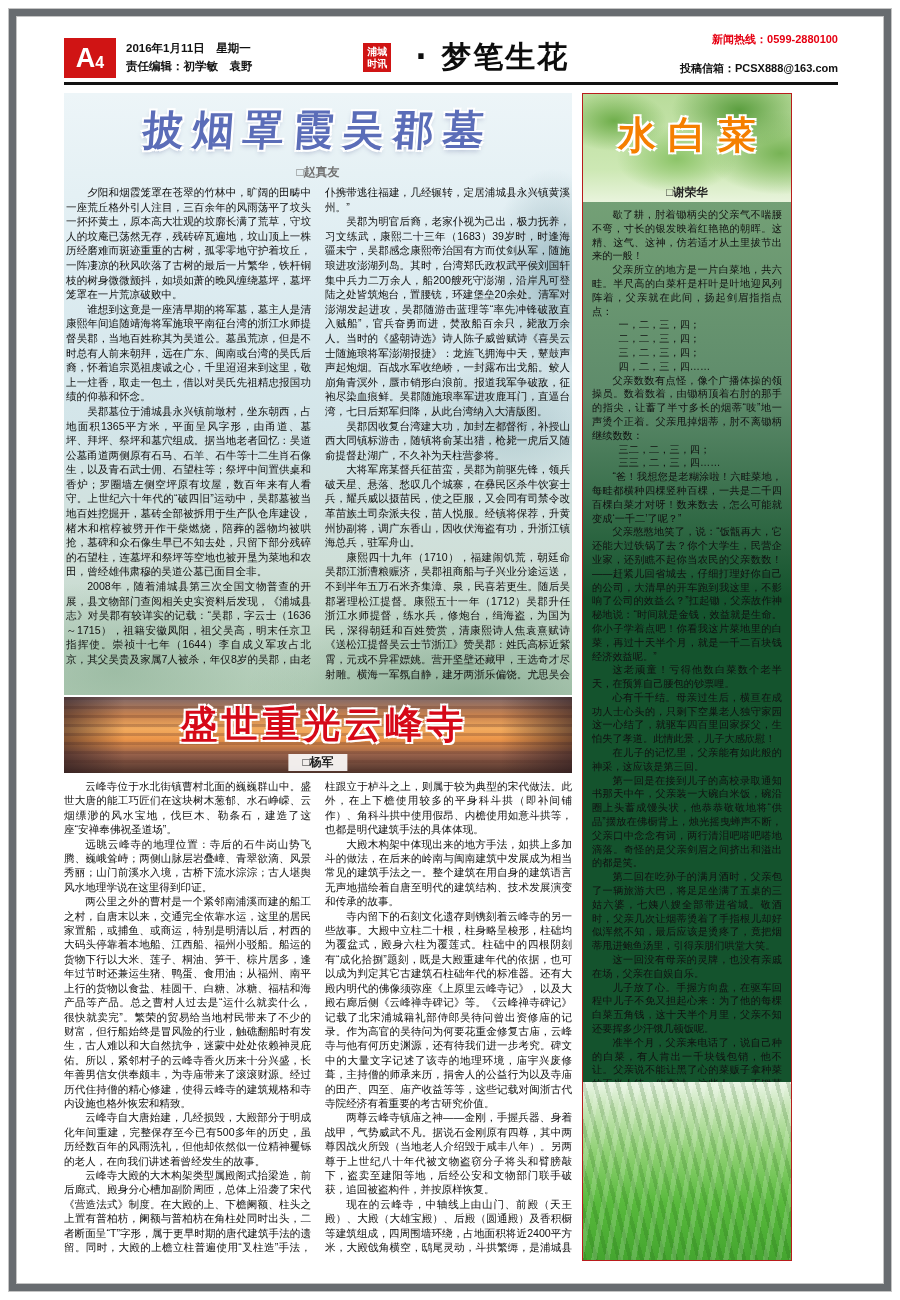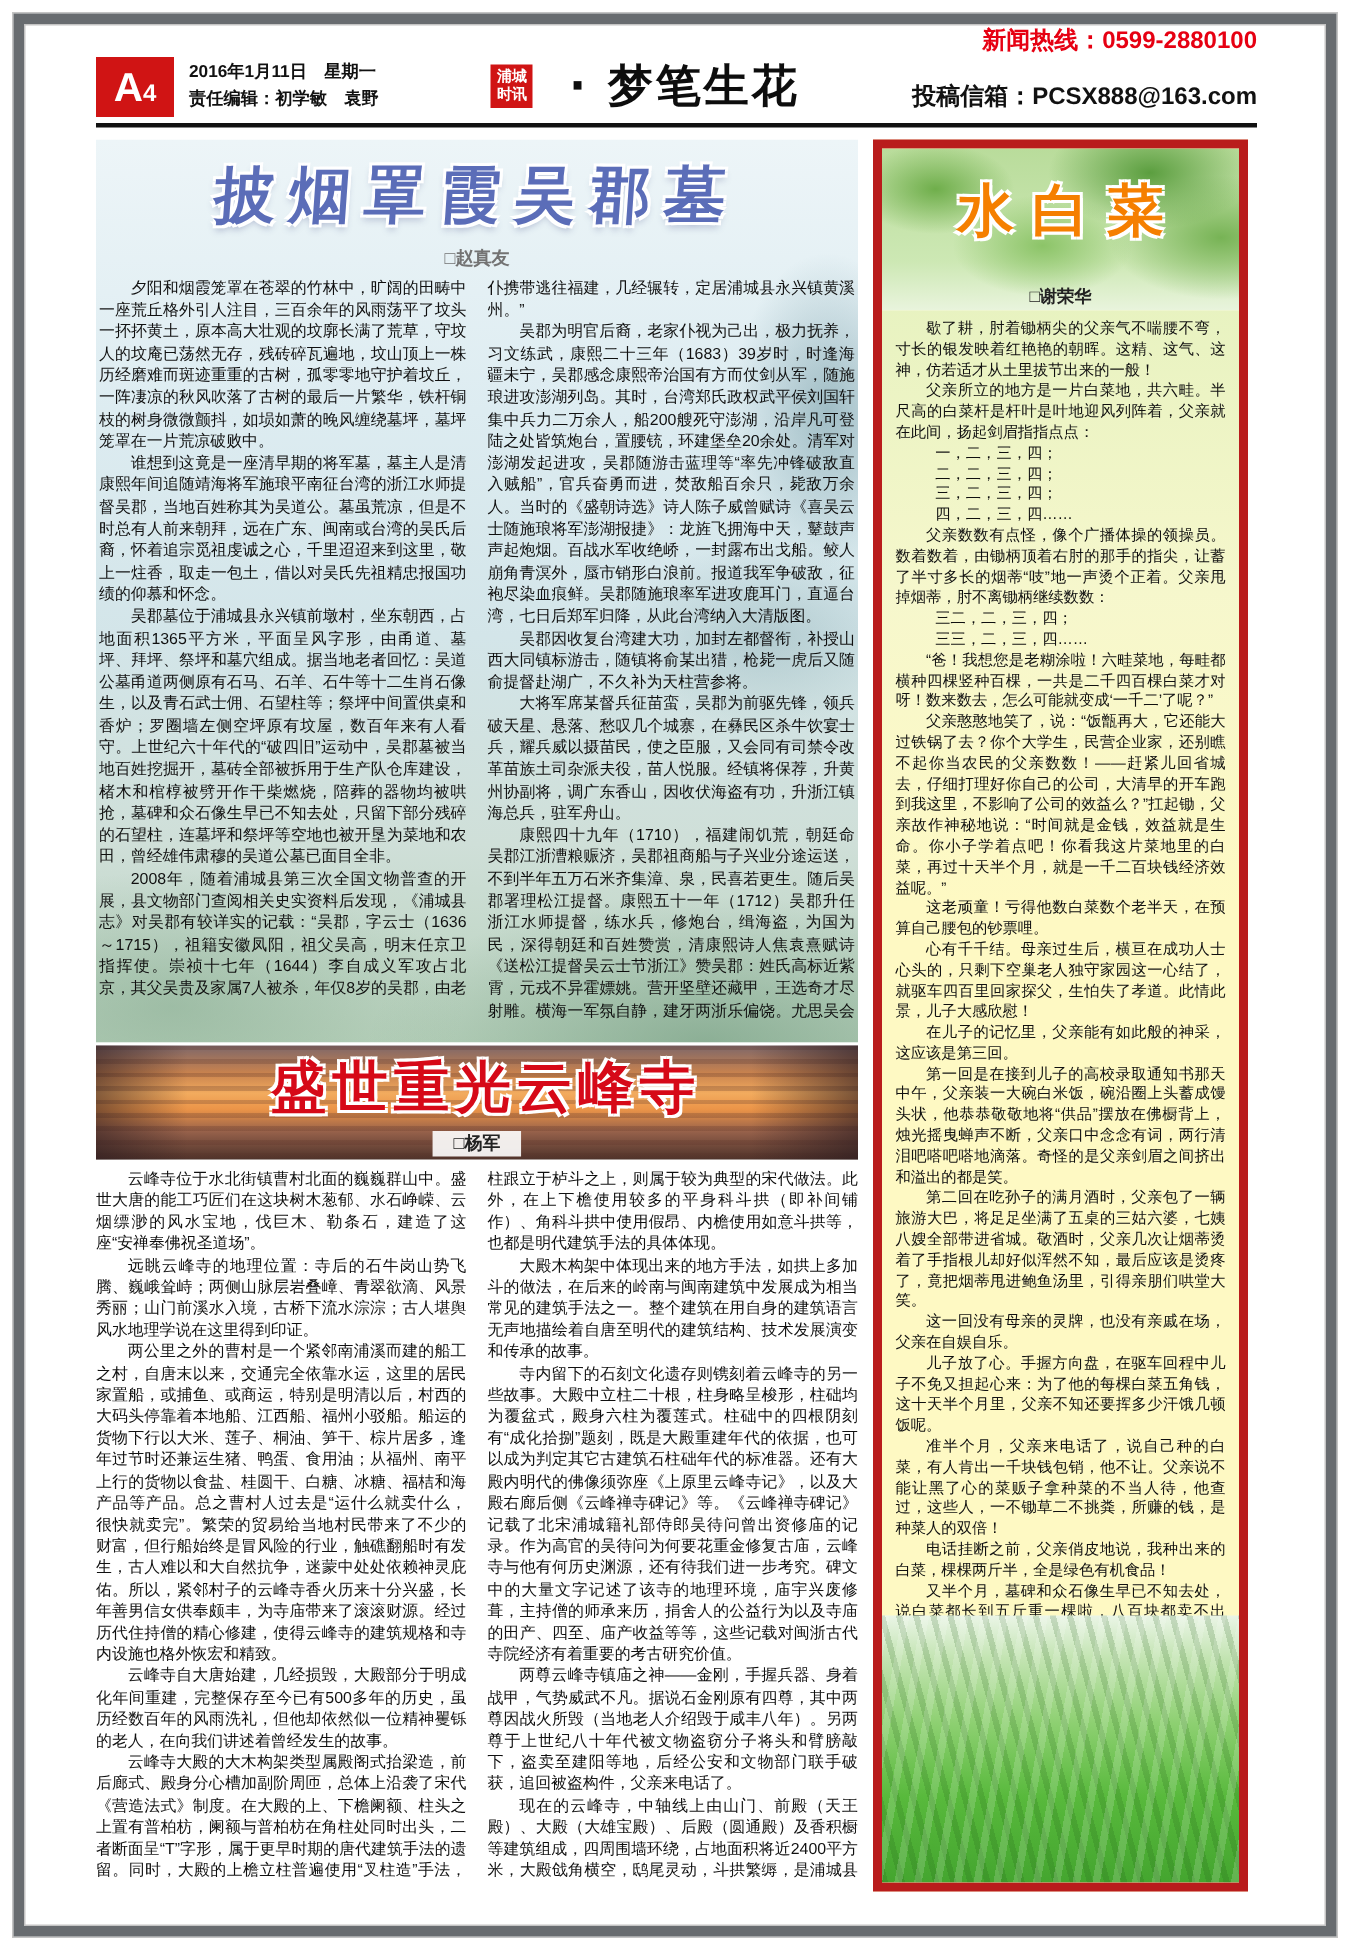--- a/index.html
+++ b/index.html
@@ -8,28 +8,28 @@
   .frame{box-sizing:border-box;width:100%;height:100%;border:7px solid #686c70;box-shadow:0 0 0 1px #c4c4c4 inset,0 0 0 1px #c4c4c4;background:#fff;padding:12px 46px 14px 48px;}
   
   .hd{display:flex;align-items:flex-end;justify-content:space-between;height:50px;}
   .hd-left{display:flex;align-items:center;gap:10px;}
   .pageno{background:#d01414;color:#fff;font-weight:bold;width:52px;height:40px;display:flex;align-items:center;justify-content:center;font-size:27px;letter-spacing:0;}
   .pageno small{font-size:16px;margin-top:10px;}
   .dateblock{font-size:11.5px;line-height:1.55;color:#111;font-weight:bold;}
   .hd-mid{display:flex;align-items:center;gap:24px;}
   .paperbox{background:#d01414;color:#fff;font-size:10px;line-height:1.15;padding:3px 4px;text-align:center;font-weight:bold;}
   .mast{font-size:30px;font-weight:900;color:#0d0d0d;letter-spacing:2px;font-family:"DejaVu Sans","Liberation Sans",sans-serif;}
-  .hd-right{text-align:right;font-size:16px;line-height:1.6;font-weight:bold;}
+  .hd-right{text-align:right;font-size:11px;line-height:1.6;font-weight:bold;}
   .hotline{color:#e60012;}
   .mailbox{color:#111;margin-top:12px;}
   .hd-rule{border-bottom:3px solid #111;margin-top:4px;}
   
   .content{display:flex;gap:10px;margin-top:8px;height:1168px;}
   .main{width:508px;flex:none;display:flex;flex-direction:column;}
-  .aside{width:250px;flex:none;border:6px solid #b91c1c;box-sizing:border-box;position:relative;overflow:hidden;background:#fef9c3;}
+  .aside{width:210px;flex:none;border:1px solid #b91c1c;box-sizing:border-box;position:relative;overflow:hidden;background:#14532d;}
   
   .a1{position:relative;height:604px;overflow:hidden;}
   .a1-bg{position:absolute;inset:0;background:
       radial-gradient(90px 150px at 96% 30%, rgba(110,150,160,.55), transparent 70%),
       radial-gradient(140px 90px at 88% 55%, rgba(130,165,170,.4), transparent 70%),
       radial-gradient(260px 120px at 10% 96%, rgba(120,160,130,.45), transparent 75%),
       radial-gradient(300px 130px at 80% 100%, rgba(95,140,110,.5), transparent 75%),
       linear-gradient(180deg,#edf5f8 0%,#ddecf1 30%,#d3e5e9 55%,#cfdfd8 78%,#b9d2bd 100%);}
   .a1-in{position:relative;padding:6px 2px 0 2px;}
   .a1-title{text-align:center;font-size:41px;font-weight:900;color:#5b6db8;letter-spacing:9px;
@@ -124,21 +124,21 @@
             <div class="a2-byline">□杨军</div>
           </div>
           <div class="a2-body">
               <p>云峰寺位于水北街镇曹村北面的巍巍群山中。盛世大唐的能工巧匠们在这块树木葱郁、水石峥嵘、云烟缥渺的风水宝地，伐巨木、勒条石，建造了这座“安禅奉佛祝圣道场”。</p>
               <p>远眺云峰寺的地理位置：寺后的石牛岗山势飞腾、巍峨耸峙；两侧山脉层岩叠嶂、青翠欲滴、风景秀丽；山门前溪水入境，古桥下流水淙淙；古人堪舆风水地理学说在这里得到印证。</p>
               <p>两公里之外的曹村是一个紧邻南浦溪而建的船工之村，自唐末以来，交通完全依靠水运，这里的居民家置船，或捕鱼、或商运，特别是明清以后，村西的大码头停靠着本地船、江西船、福州小驳船。船运的货物下行以大米、莲子、桐油、笋干、棕片居多，逢年过节时还兼运生猪、鸭蛋、食用油；从福州、南平上行的货物以食盐、桂圆干、白糖、冰糖、福桔和海产品等产品。总之曹村人过去是“运什么就卖什么，很快就卖完”。繁荣的贸易给当地村民带来了不少的财富，但行船始终是冒风险的行业，触礁翻船时有发生，古人难以和大自然抗争，迷蒙中处处依赖神灵庇佑。所以，紧邻村子的云峰寺香火历来十分兴盛，长年善男信女供奉颇丰，为寺庙带来了滚滚财源。经过历代住持僧的精心修建，使得云峰寺的建筑规格和寺内设施也格外恢宏和精致。</p>
               <p>云峰寺自大唐始建，几经损毁，大殿部分于明成化年间重建，完整保存至今已有500多年的历史，虽历经数百年的风雨洗礼，但他却依然似一位精神矍铄的老人，在向我们讲述着曾经发生的故事。</p>
               <p>云峰寺大殿的大木构架类型属殿阁式抬梁造，前后廊式、殿身分心槽加副阶周匝，总体上沿袭了宋代《营造法式》制度。在大殿的上、下檐阑额、柱头之上置有普柏枋，阑额与普柏枋在角柱处同时出头，二者断面呈“T”字形，属于更早时期的唐代建筑手法的遗留。同时，大殿的上檐立柱普遍使用“叉柱造”手法，柱跟立于栌斗之上，则属于较为典型的宋代做法。此外，在上下檐使用较多的平身科斗拱（即补间铺作）、角科斗拱中使用假昂、内檐使用如意斗拱等，也都是明代建筑手法的具体体现。</p>
               <p>大殿木构架中体现出来的地方手法，如拱上多加斗的做法，在后来的岭南与闽南建筑中发展成为相当常见的建筑手法之一。整个建筑在用自身的建筑语言无声地描绘着自唐至明代的建筑结构、技术发展演变和传承的故事。</p>
               <p>寺内留下的石刻文化遗存则镌刻着云峰寺的另一些故事。大殿中立柱二十根，柱身略呈梭形，柱础均为覆盆式，殿身六柱为覆莲式。柱础中的四根阴刻有“成化拾捌”题刻，既是大殿重建年代的依据，也可以成为判定其它古建筑石柱础年代的标准器。还有大殿内明代的佛像须弥座《上原里云峰寺记》，以及大殿右廊后侧《云峰禅寺碑记》等。《云峰禅寺碑记》记载了北宋浦城籍礼部侍郎吴待问曾出资修庙的记录。作为高官的吴待问为何要花重金修复古庙，云峰寺与他有何历史渊源，还有待我们进一步考究。碑文中的大量文字记述了该寺的地理环境，庙宇兴废修葺，主持僧的师承来历，捐舍人的公益行为以及寺庙的田产、四至、庙产收益等等，这些记载对闽浙古代寺院经济有着重要的考古研究价值。</p>
-              <p>两尊云峰寺镇庙之神——金刚，手握兵器、身着战甲，气势威武不凡。据说石金刚原有四尊，其中两尊因战火所毁（当地老人介绍毁于咸丰八年）。另两尊于上世纪八十年代被文物盗窃分子将头和臂膀敲下，盗卖至建阳等地，后经公安和文物部门联手破获，追回被盗构件，父亲来电话了。</p>
+              <p>两尊云峰寺镇庙之神——金刚，手握兵器、身着战甲，气势威武不凡。据说石金刚原有四尊，其中两尊因战火所毁（当地老人介绍毁于咸丰八年）。另两尊于上世纪八十年代被文物盗窃分子将头和臂膀敲下，盗卖至建阳等地，后经公安和文物部门联手破获，追回被盗构件，并按原样恢复。</p>
               <p>现在的云峰寺，中轴线上由山门、前殿（天王殿）、大殿（大雄宝殿）、后殿（圆通殿）及香积橱等建筑组成，四周围墙环绕，占地面积将近2400平方米，大殿戗角横空，鸱尾灵动，斗拱繁缛，是浦城县目前保存较为完好的大寺院之一，2013年云峰寺大殿被国务院核定公布为全国重点文物保护单位。这位历经500多年岁月沧桑的老人，仍然焕发着质朴率真的雄浑气势，矗立在烟霞环绕的幽谷中，向人们展示着他祥和的微笑。</p>
             </div>
         </section>
 
       </div>
 
       <aside class="aside">
         <div class="a3-leaf">
           <div class="a3-title">水白菜</div>
           <div class="a3-byline">□谢荣华</div>

